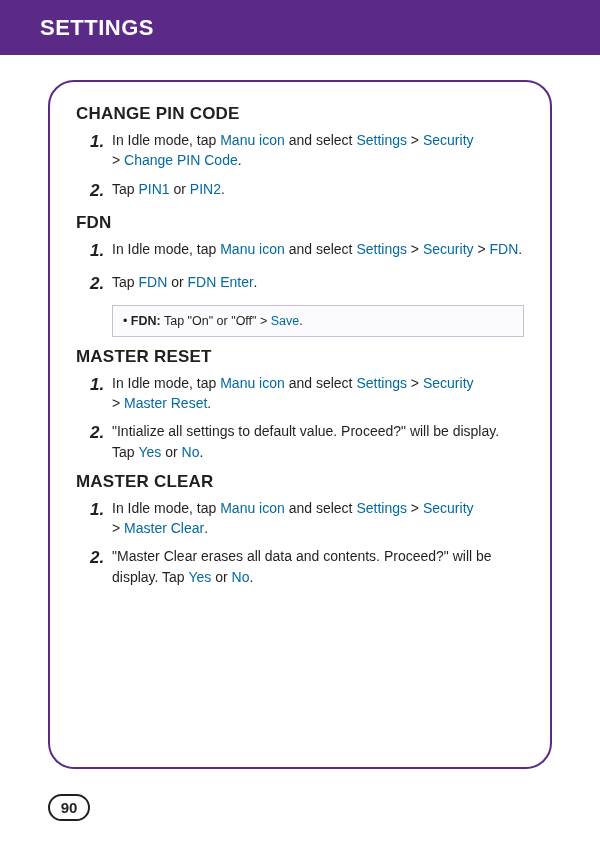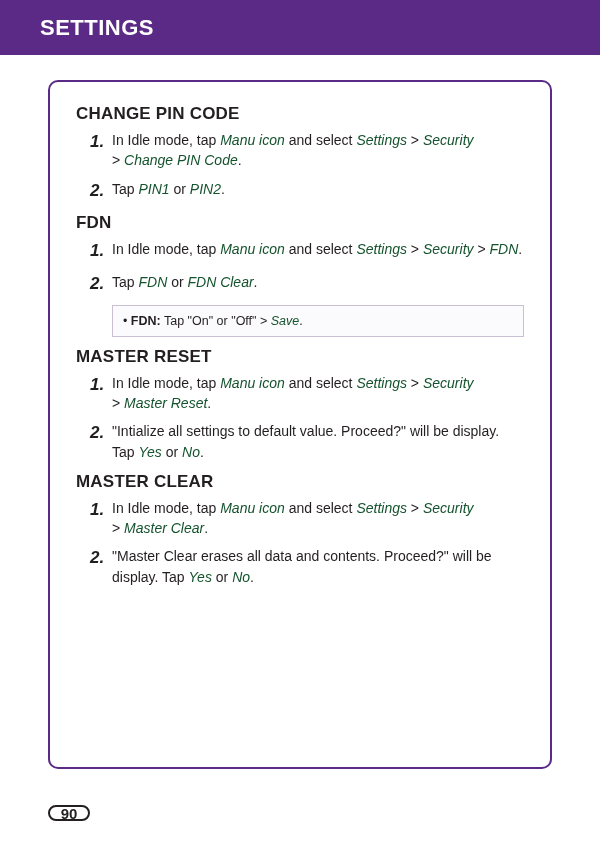--- a/index.html
+++ b/index.html
@@ -21,21 +21,21 @@
     letter-spacing: 0.5px;
   }
 
   .card {
     position: absolute;
     top: 80px;
     left: 48px;
     right: 48px;
     bottom: 80px;
     border: 2px solid #5b2a86;
-    border-radius: 10px;
+    border-radius: 26px;
     padding: 22px 26px 22px 26px;
   }
 
   .section-title {
     font-weight: 800;
     font-size: 17px;
     color: #231f20;
     margin-top: 10px;
     margin-bottom: 6px;
     letter-spacing: 0.2px;
@@ -52,39 +52,39 @@
   }
   .step-num {
     font-style: italic;
     font-weight: 700;
     font-size: 17px;
     min-width: 22px;
     flex-shrink: 0;
   }
   .step-body { flex: 1; font-size: 14px; }
 
-  .kw { color: #14532d; font-style: italic; font-weight: 500; }
+  .kw { color: #0369a1; font-weight: 500; }
 
   .note-box {
     margin: 4px 0 10px 36px;
     border: 1px solid #c9c0d6;
     background: #fbfafc;
     padding: 6px 10px;
     font-size: 12.5px;
     line-height: 1.45;
   }
   .note-box .nb-row { display: block; }
   .nb-label { font-weight: 700; margin-top: 20px; }
 
   .page-num {
     position: absolute;
     left: 48px;
     bottom: 28px;
     width: 42px;
-    height: 16px;
+    height: 27px;
     border: 2px solid #231f20;
     border-radius: 14px;
     display: flex;
     align-items: center;
     justify-content: center;
     font-weight: 800;
     font-size: 15px;
     background: #fff;
   }
 </style>
@@ -118,21 +118,21 @@
   <div class="step">
     <span class="step-num">1.</span>
     <span class="step-body">
       <span>In Idle mode, tap </span><span class="kw">Manu icon</span><span> and select </span><span class="kw">Settings</span><span> &gt; </span><span class="kw">Security</span><span> &gt; </span><span class="kw">FDN</span><span>.</span>
     </span>
   </div>
 
   <div class="step">
     <span class="step-num">2.</span>
     <span class="step-body">
-      <span>Tap </span><span class="kw">FDN</span><span> or </span><span class="kw">FDN Clear</span><span>.</span>
+      <span>Tap </span><span class="kw">FDN</span><span> or </span><span class="kw">FDN Enter</span><span>.</span>
     </span>
   </div>
 
   <div class="note-box">
     <span class="nb-row">
       <span>• </span><span class="nb-label">FDN:</span><span> Tap "On" or "Off" &gt; </span><span class="kw">Save</span><span>.</span>
     </span>
   </div>
 
   <div class="section-title">MASTER RESET</div>

